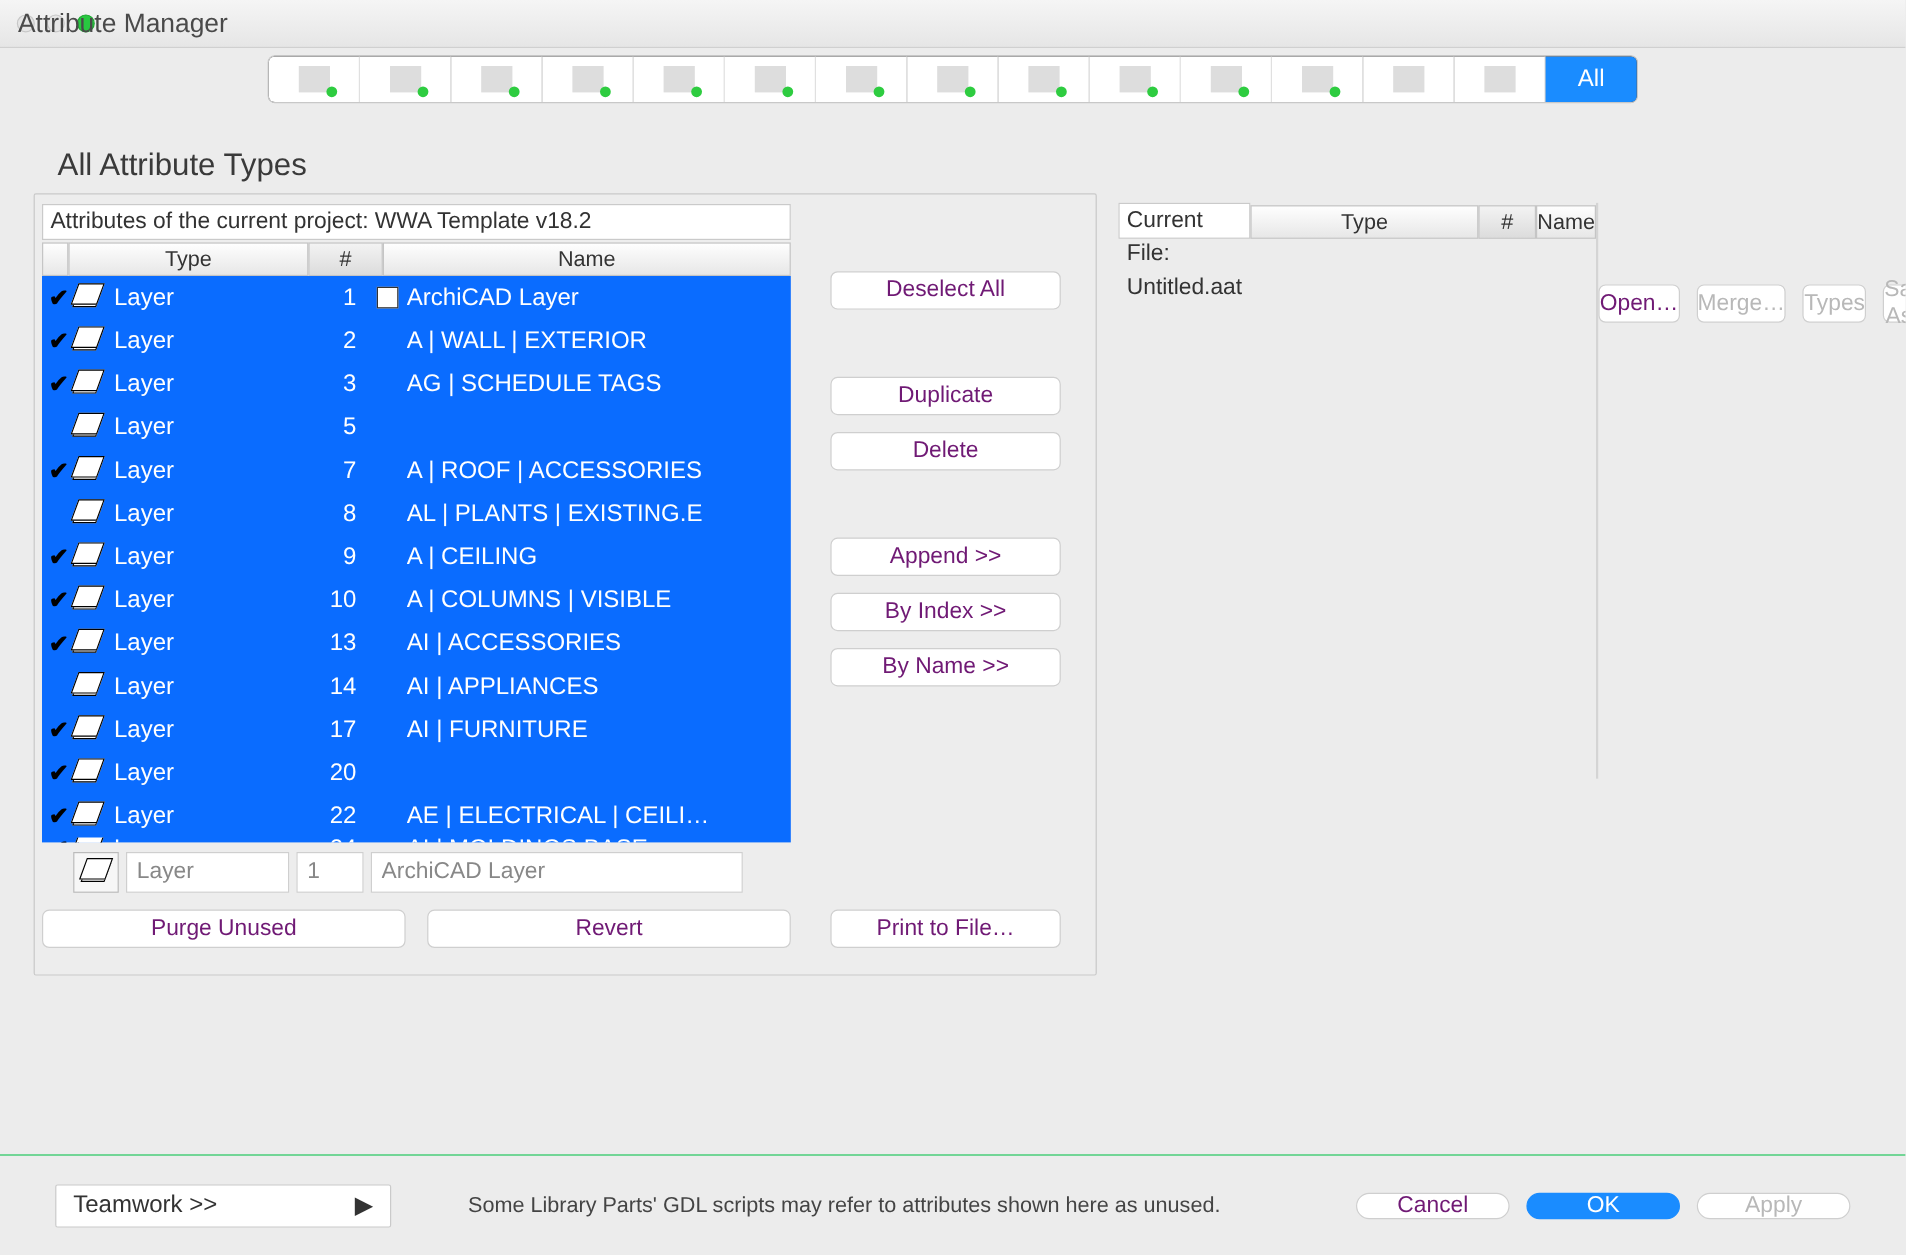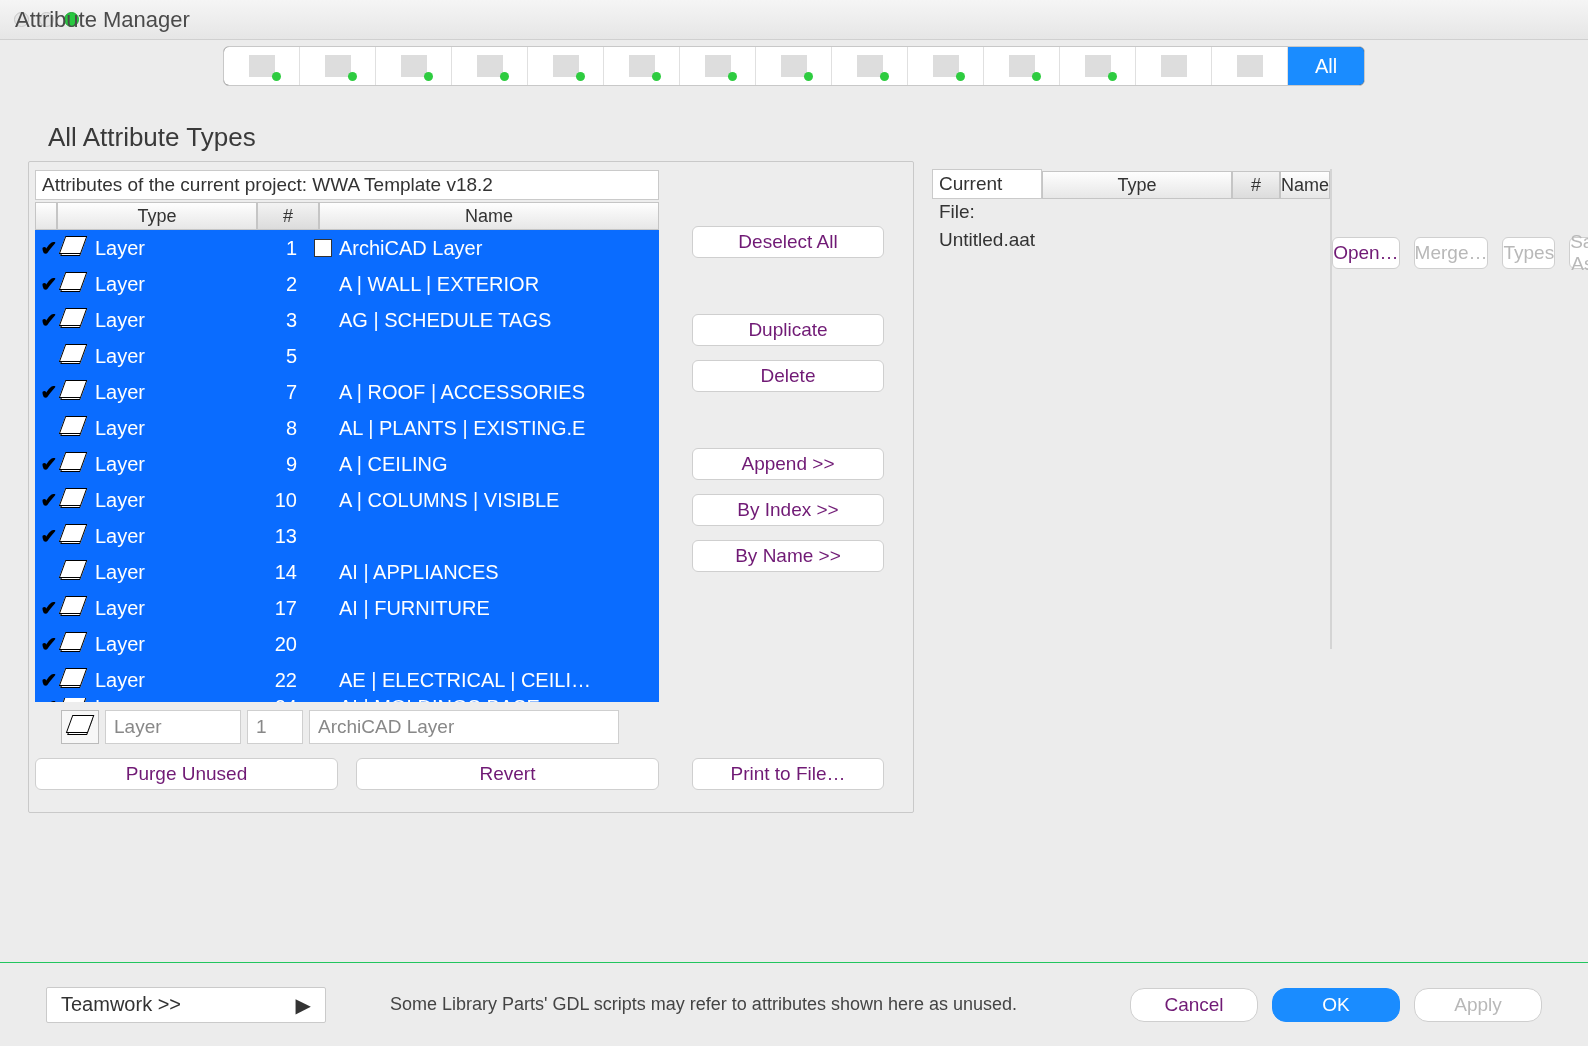--- a/index.html
+++ b/index.html
@@ -69,21 +69,21 @@
 .file-label { background: #fff; border: 1px solid #cacaca; height: 30px; line-height: 28px; font-size: 19px; padding: 0 6px; color: #333; }
 .right-headers { display: flex; margin-top: 2px; }
 .right-table { background: #fff; flex: 1; border: 1px solid #d4d4d4; height: 480px; margin-top: 0; }
 .right-btns { display: flex; gap: 14px; margin-top: 68px; }
 .right-btns .mac-btn { flex: 1; }
 
 .footer { position: absolute; left: 0; right: 0; bottom: 0; height: 84px; border-top: 1px solid #22c55e; background: #ececec; display: flex; align-items: center; padding: 0 46px; gap: 24px; }
 .teamwork-btn { width: 280px; height: 36px; background: #fff; border: 1px solid #cacaca; font-size: 20px; color: #333; display: flex; align-items: center; justify-content: space-between; padding: 0 14px; border-radius: 2px; cursor: pointer; }
 .footer-msg { flex: 1; font-size: 18px; color: #444; padding: 0 40px; }
 .footer-actions { display: flex; gap: 14px; }
-.footer-actions .mac-btn { width: 128px; height: 34px; border-radius: 14px; }
+.footer-actions .mac-btn { width: 128px; height: 22px; border-radius: 14px; }
 </style>
 </head>
 <body>
 
 <div class="titlebar">
   <div class="traffic">
     <span class="tl-close"></span>
     <span class="tl-min"></span>
     <span class="tl-zoom"></span>
   </div>
@@ -245,20 +245,21 @@
             <span class="rc-name">A | COLUMNS | VISIBLE</span>
           </div>
           <div class="row">
             <span class="rc-check">✔</span>
             <span class="rc-icon">
               <span class="layer-icon"></span>
             </span>
             <span class="rc-type">Layer</span>
             <span class="rc-num">13</span>
             <span class="rc-nicon"></span>
+            <span class="rc-name">AI | ACCESSORIES</span>
           </div>
           <div class="row">
             <span class="rc-check"></span>
             <span class="rc-icon">
               <span class="layer-icon"></span>
             </span>
             <span class="rc-type">Layer</span>
             <span class="rc-num">14</span>
             <span class="rc-nicon"></span>
             <span class="rc-name">AI | APPLIANCES</span>

